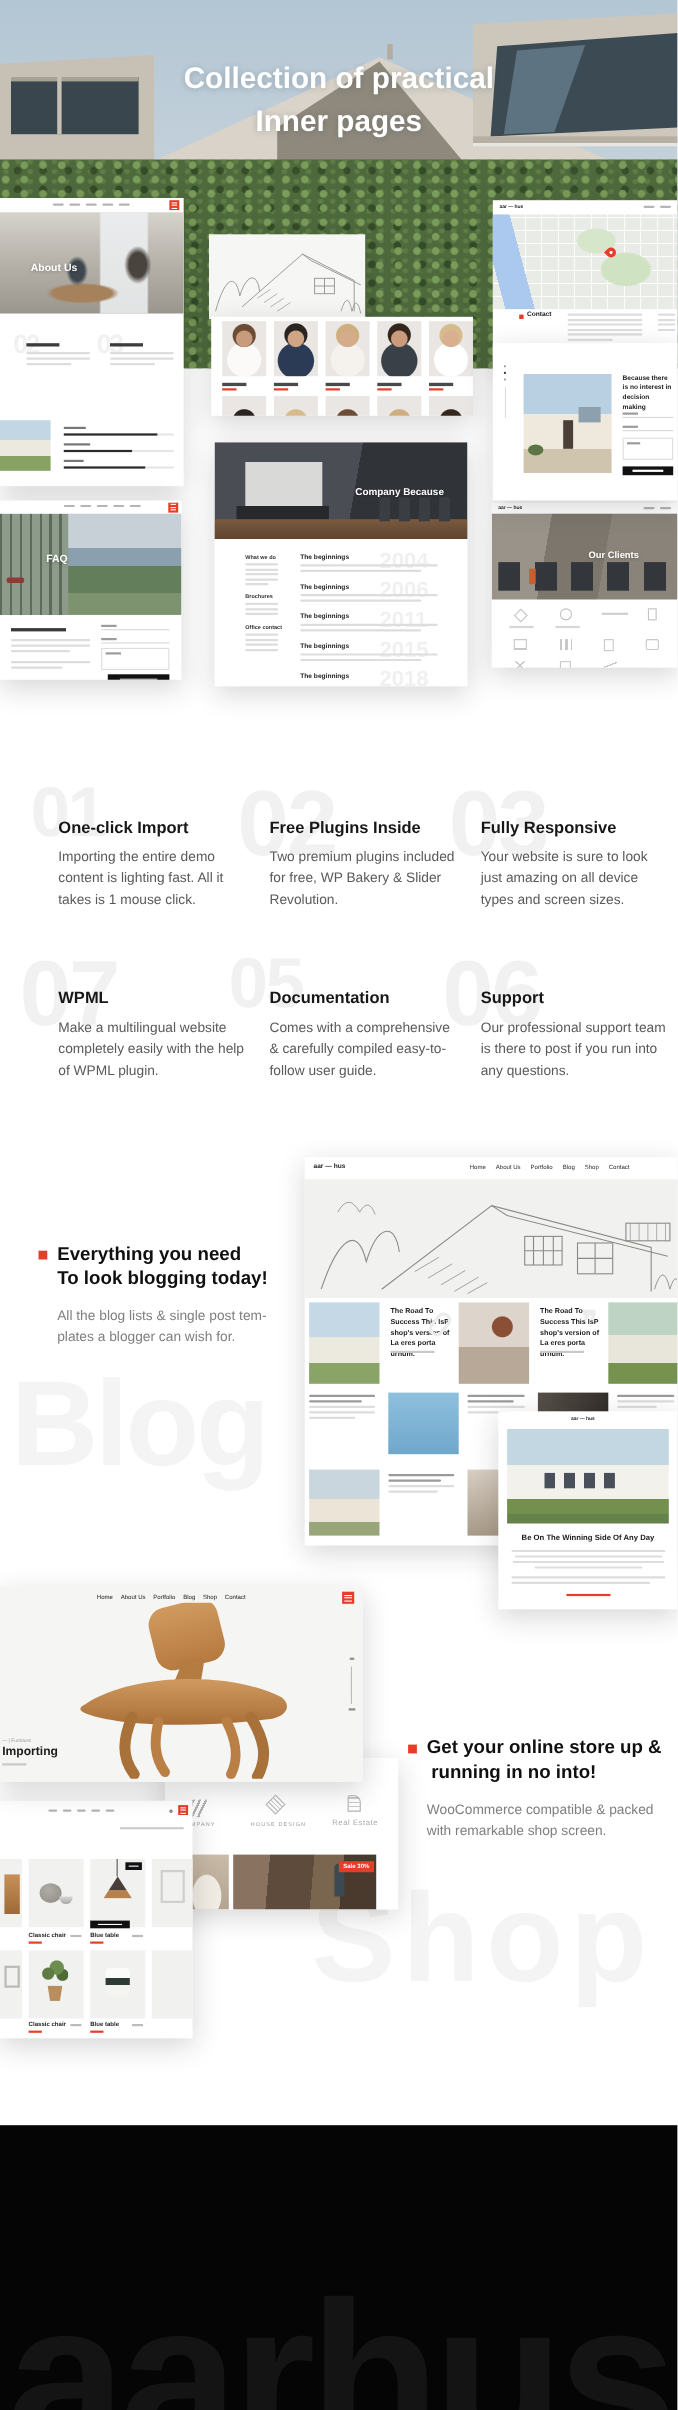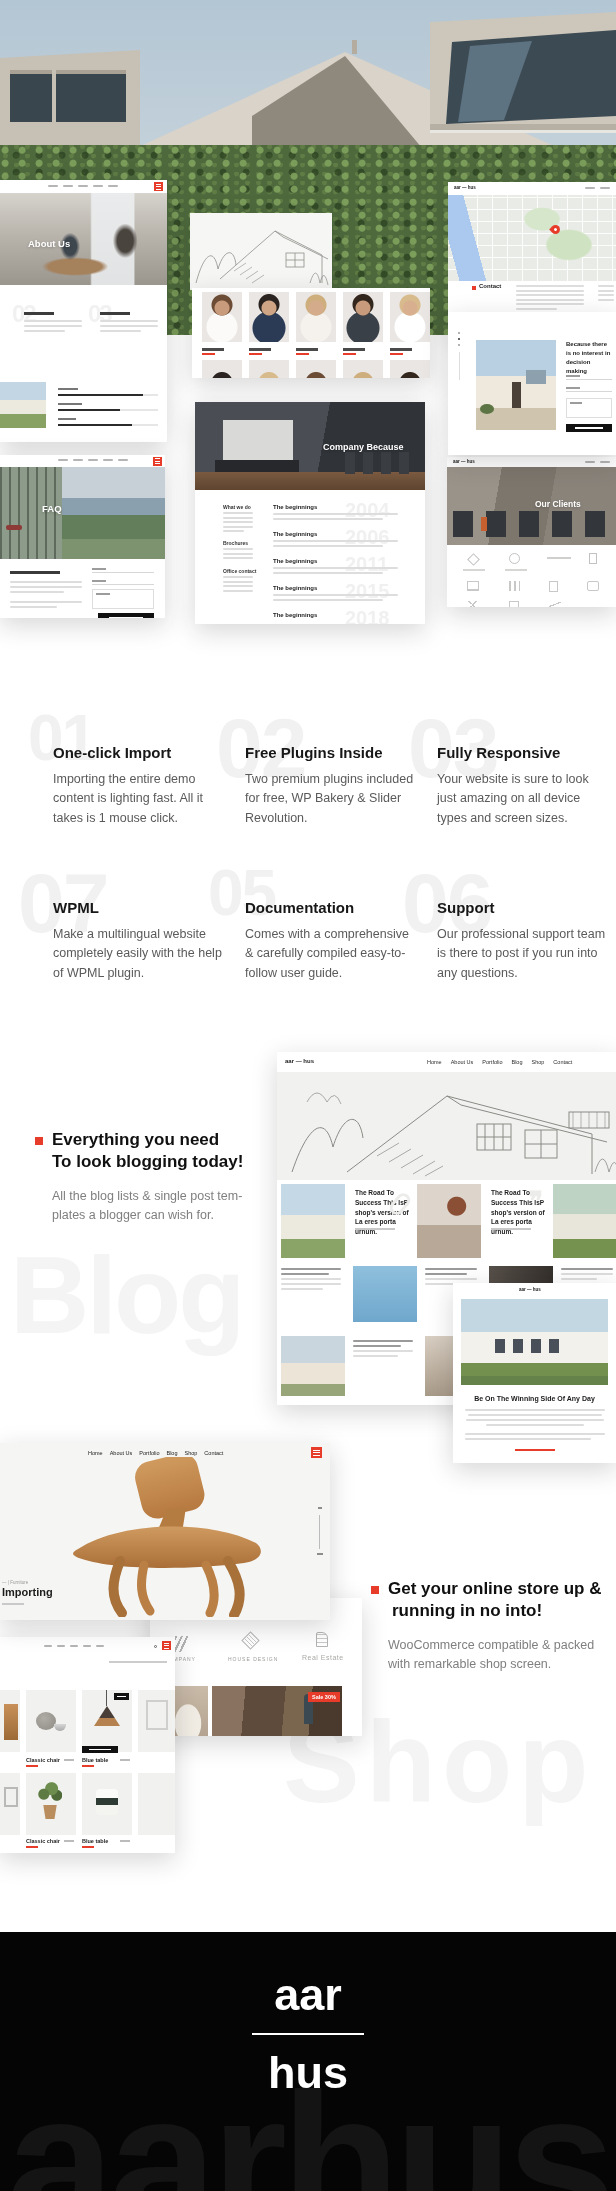--- a/index.html
+++ b/index.html
@@ -55,20 +55,24 @@
     <polygon points="110,160 345,52 585,160" fill="#d9d3c9"></polygon>
     <polygon points="252,116 345,56 432,160 252,160" fill="#8f897d"></polygon>
     <rect x="352" y="40" width="5" height="14" fill="#b3ac9f"></rect>
     <polygon points="430,22 616,12 616,132 430,132" fill="#ccc6bb"></polygon>
     <polygon points="452,42 616,30 616,116 446,124" fill="#3c4a53"></polygon>
     <polygon points="470,46 532,41 504,120 458,122" fill="#5d7382"></polygon>
     <rect x="430" y="124" width="186" height="6" fill="#b6afa3"></rect>
     <rect x="430" y="130" width="186" height="3" fill="#e8e6e1"></rect>
   </svg>
   <div class="abs" style="left:0;top:145px;width:616px;height:190px;background-color:#4e6a3d;background-image:radial-gradient(circle at 30% 40%, rgba(130,165,95,.85) 0 3px, transparent 4px),radial-gradient(circle at 70% 60%, rgba(38,58,28,.65) 0 3px, transparent 4px),radial-gradient(circle at 50% 20%, rgba(100,130,72,.75) 0 2px, transparent 3px);background-size:17px 13px,23px 17px,11px 9px"></div>
+  <div class="abs" style="left:0;top:52px;width:616px;text-align:center;color:#fff;font-size:27px;font-weight:700;line-height:1.45;text-shadow:0 1px 6px rgba(40,60,70,.25)">
+    <div>Collection of practical</div>
+    <div>Inner pages</div>
+  </div>
 </div>
 
 <div class="mock" style="left:190px;top:213px;width:142px;height:77px;background:#f6f6f4;z-index:1">
   <svg width="142" height="77" viewBox="0 0 142 77">
     <g stroke="#8f8f8b" fill="none" stroke-width="0.8">
       <path d="M6,70 C14,40 24,34 28,56 C34,36 44,34 46,52"></path>
       <path d="M30,66 L85,18 L132,42 L132,70"></path>
       <path d="M85,18 L93,24 L138,46"></path>
       <path d="M44,58 l12,-8 M50,62 l12,-8 M56,66 l12,-8 M62,70 l12,-8" stroke-width="0.6"></path>
       <rect x="96" y="40" width="18" height="14"></rect>
@@ -578,18 +582,13 @@
   <div class="pr-name" style="left:26px;top:201px">Classic chair</div>
   <div class="pr-price" style="left:64px;top:203px"></div>
   <div class="pr-red" style="left:26px;top:209px"></div>
   <div class="pr-name" style="left:82px;top:201px">Blue table</div>
   <div class="pr-price" style="left:120px;top:203px"></div>
   <div class="pr-red" style="left:82px;top:209px"></div>
 </div>
 
 <div class="abs" style="left:0;top:1932px;width:616px;height:259px;background:#050505;overflow:hidden">
   <div class="abs" style="left:50%;bottom:-68px;transform:translateX(-50%);font-size:195px;font-weight:700;color:#141414;letter-spacing:-6px;line-height:1;white-space:nowrap">aarhus</div>
-  <div class="abs" style="left:0;top:38px;width:616px;text-align:center;color:#fff">
-    <div style="font-size:45px;font-weight:700;line-height:1.1">aar</div>
-    <div style="width:112px;height:2px;background:#fff;margin:13px auto"></div>
-    <div style="font-size:45px;font-weight:700;line-height:1.1">hus</div>
-  </div>
 </div>
 
 </body></html>

